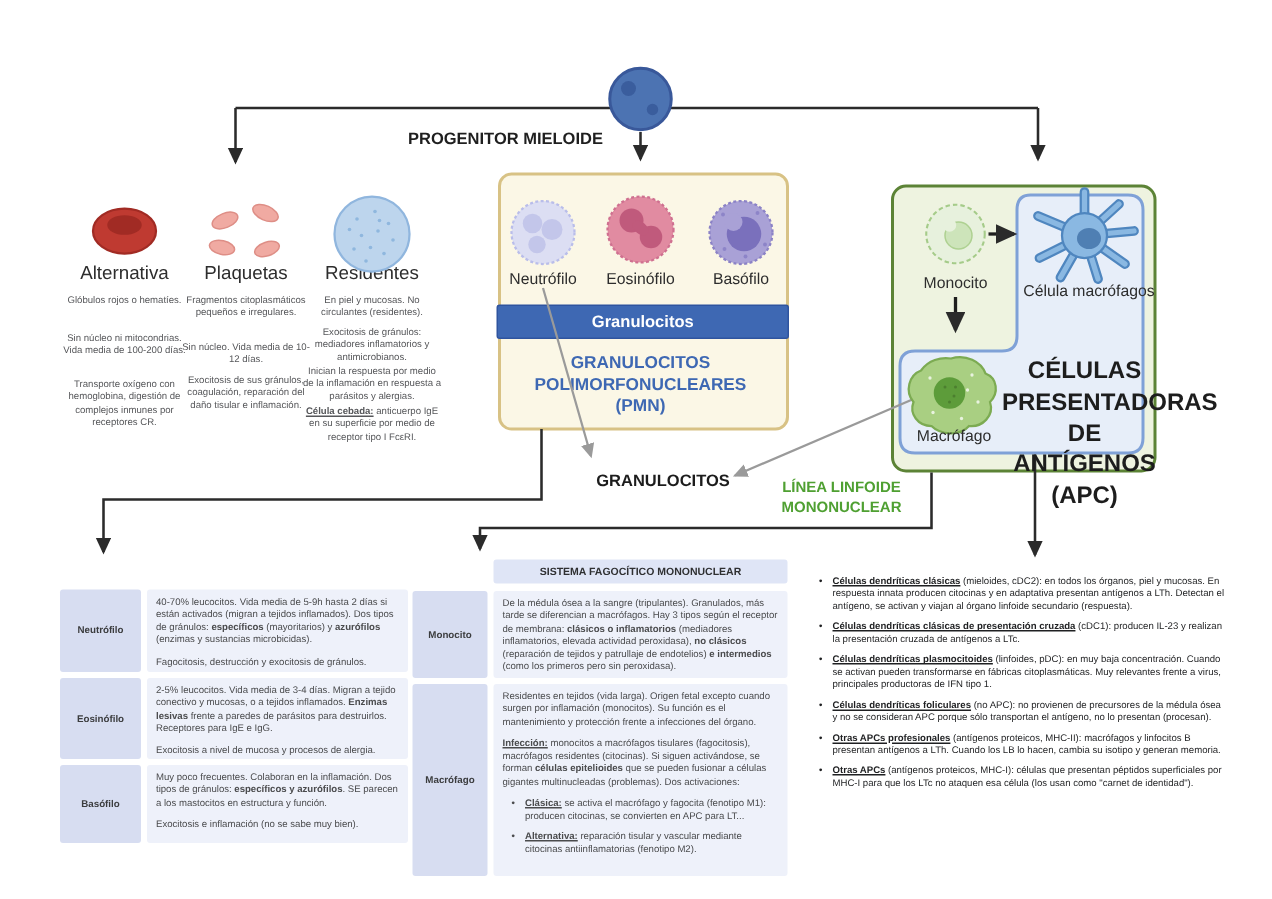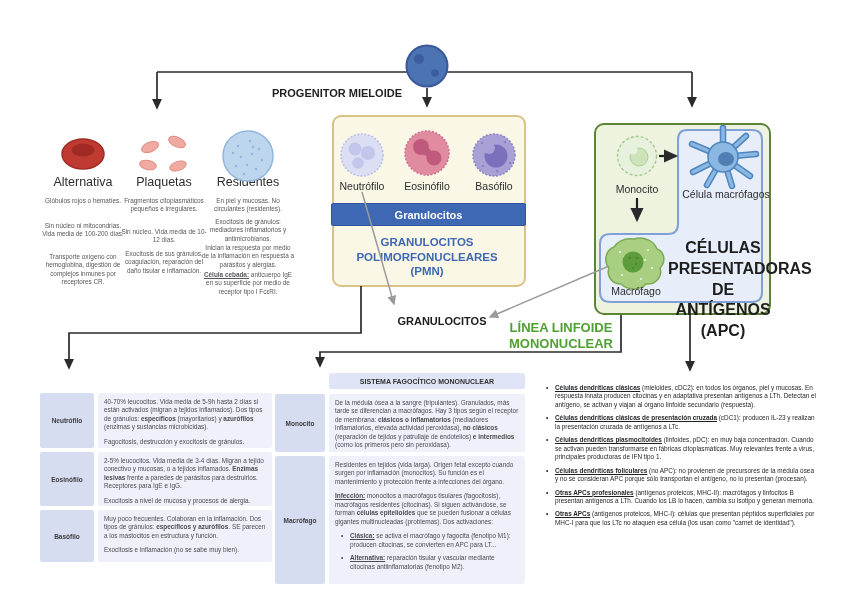--- a/index.html
+++ b/index.html
@@ -224,21 +224,21 @@
 
 <div class="abs ctr gname toptext" style="left:607px;top:183px;width:60px">Monocito</div>
 <div class="abs ctr gname toptext" style="left:680px;top:188px;width:92px">Célula macrófagos</div>
 <div class="abs ctr gname toptext" style="left:604px;top:285px;width:64px">Macrófago</div>
 <div class="abs ctr pre toptext" style="left:668px;top:238px;width:110px;font-size:16px;font-weight:bold;line-height:1.3;color:#1d1d1d">CÉLULAS
 PRESENTADORAS
 DE ANTÍGENOS
 (APC)</div>
 
 <div class="abs ctr basetext" style="left:395px;top:315px;width:94px;font-size:11px;font-weight:bold;color:#1c1c1c">GRANULOCITOS</div>
-<div class="abs ctr pre basetext" style="left:502px;top:320px;width:118px;font-size:13px;font-weight:bold;line-height:1.25;color:#4fa032">LÍNEA LINFOIDE
+<div class="abs ctr pre basetext" style="left:502px;top:320px;width:118px;font-size:10px;font-weight:bold;line-height:1.25;color:#4fa032">LÍNEA LINFOIDE
 MONONUCLEAR</div>
 
 <div class="abs lblcell basetext" style="left:40px;top:393px;width:54px;height:55px">Neutrófilo</div>
 <div class="abs txtcell basetext" style="left:98px;top:393px;width:162px;height:45px">
   <p><span>40-70% leucocitos. Vida media de 5-9h hasta 2 días si están activados (migran a tejidos inflamados). Dos tipos de gránulos: </span><span class="b">específicos</span><span> (mayoritarios) y </span><span class="b">azurófilos</span><span> (enzimas y sustancias microbicidas).</span></p>
   <p>Fagocitosis, destrucción y exocitosis de gránulos.</p>
 </div>
 
 <div class="abs lblcell basetext" style="left:40px;top:452px;width:54px;height:54px">Eosinófilo</div>
 <div class="abs txtcell basetext" style="left:98px;top:452px;width:162px;height:44px">

